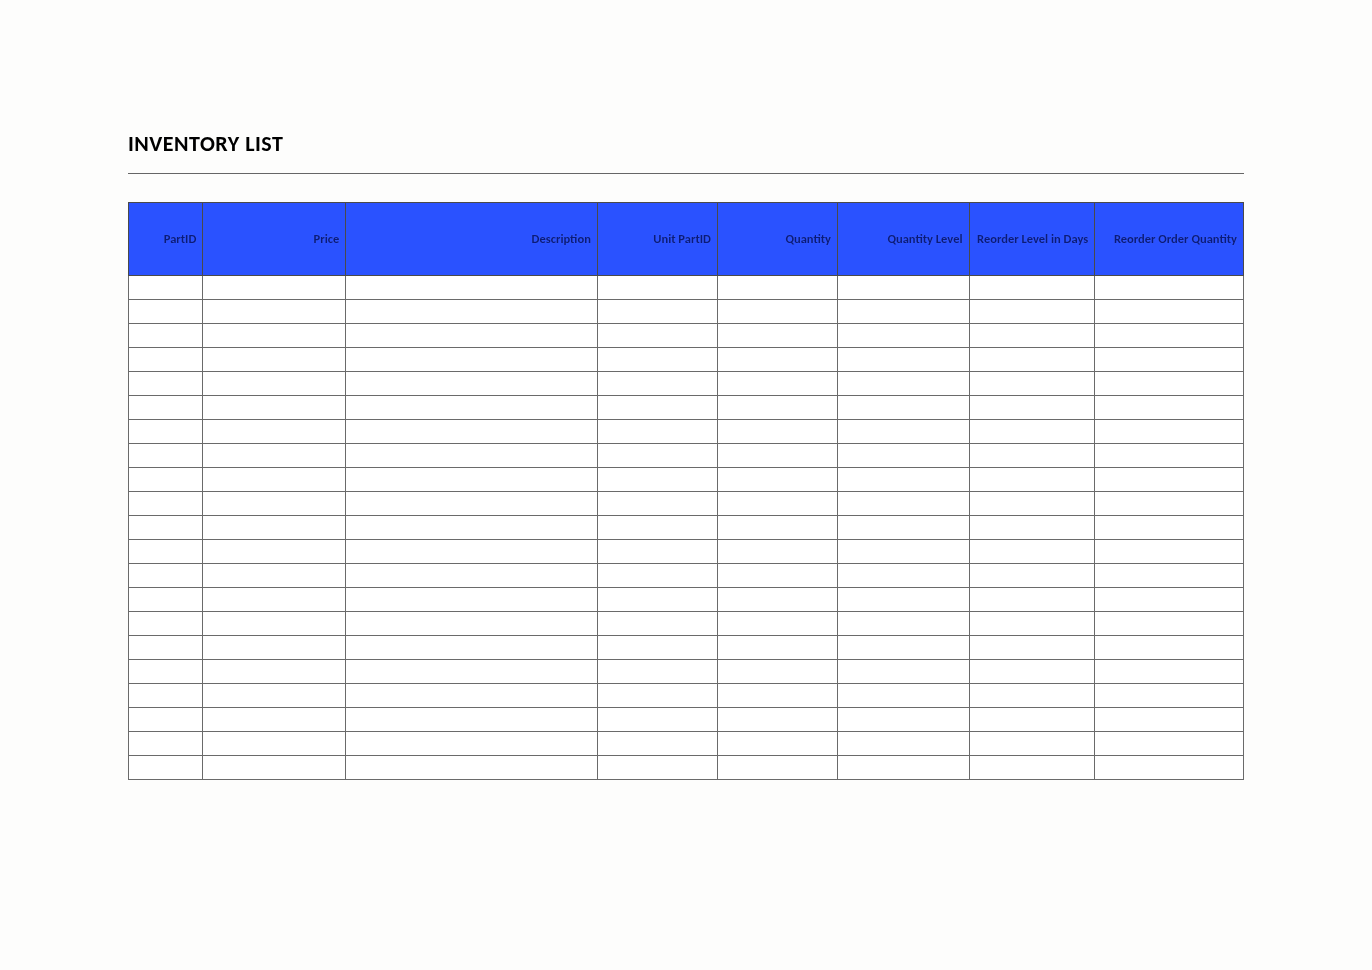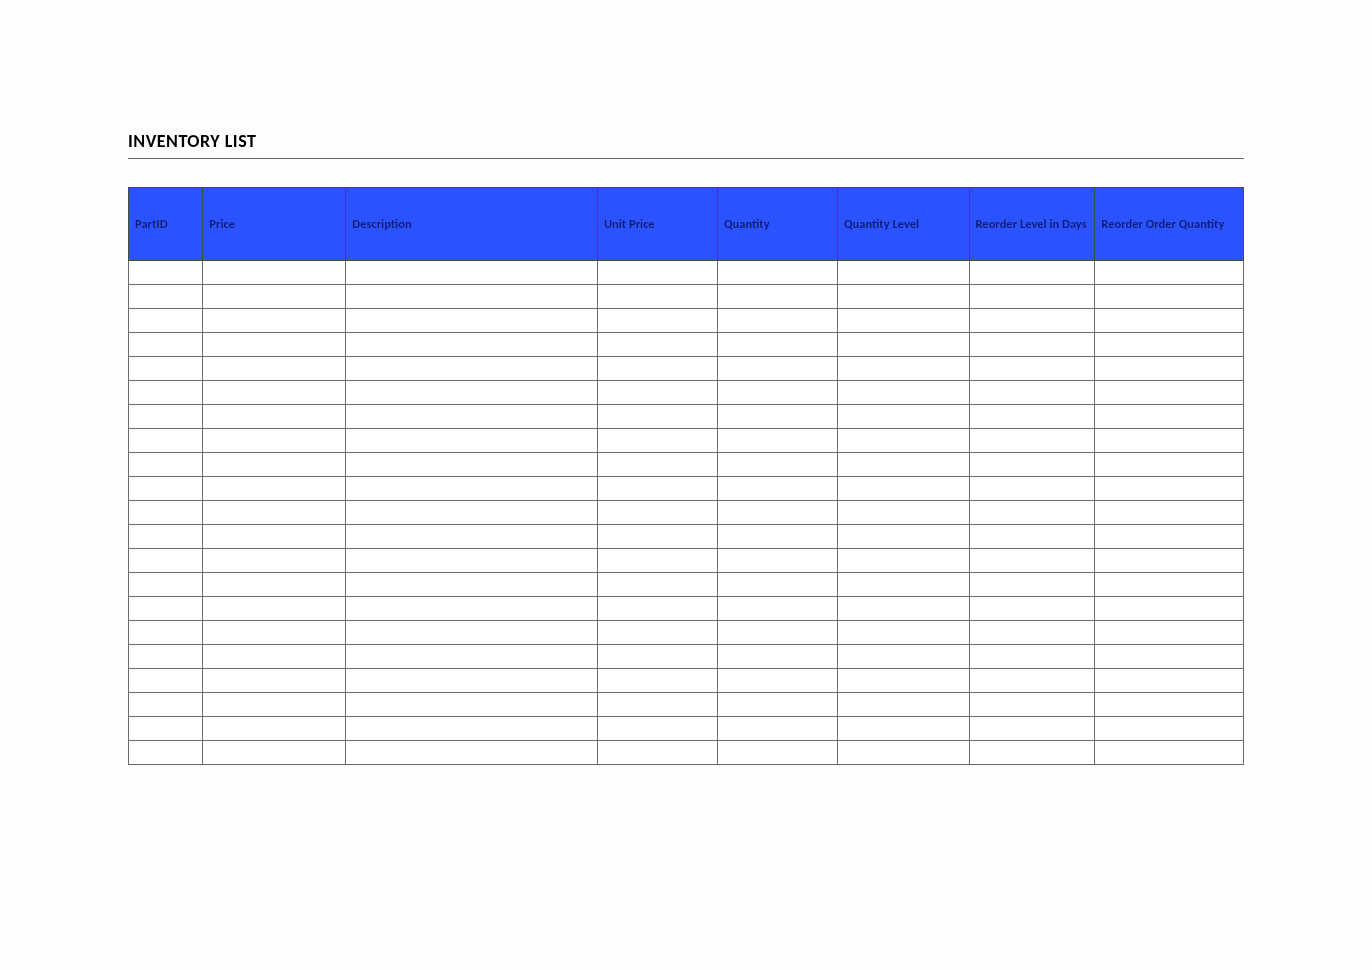--- a/index.html
+++ b/index.html
@@ -11,39 +11,39 @@
     height: 970px;
     overflow: hidden;
   }
   .page {
     position: absolute;
     left: 128px;
     right: 128px;
     top: 130px;
   }
   .title {
-    font-size: 18px;
+    font-size: 22px;
     font-weight: 700;
     color: #000;
     letter-spacing: 0.5px;
-    padding-bottom: 6px;
+    padding-bottom: 16px;
     border-bottom: 1px solid #666;
     margin-bottom: 28px;
   }
   table.inv {
     border-collapse: collapse;
     width: 100%;
     table-layout: fixed;
   }
   table.inv th {
     background: #2a52ff;
     color: #0a1b7a;
     font-size: 12.5px;
     font-weight: 700;
-    text-align: left;
+    text-align: right;
     vertical-align: middle;
     height: 64px;
     border: 1px solid #4a4a4a;
     border-top: 1px solid #4a4a4a;
     padding: 4px 6px;
     line-height: 1.3;
     text-shadow: 0 0 1px rgba(255,255,255,0.15);
   }
   table.inv td {
     border: 1px solid #6a6a6a;
@@ -77,21 +77,21 @@
       <col class="c-qty">
       <col class="c-reorder">
       <col class="c-days">
       <col class="c-min">
     </colgroup>
     <thead>
       <tr>
         <th>PartID</th>
         <th>Price</th>
         <th>Description</th>
-        <th>Unit Price</th>
+        <th>Unit PartID</th>
         <th>Quantity</th>
         <th>Quantity Level</th>
         <th>Reorder Level in Days</th>
         <th>Reorder Order Quantity</th>
       </tr>
     </thead>
     <tbody id="inv-body">
     <tr>
           <td></td>
           <td></td>

